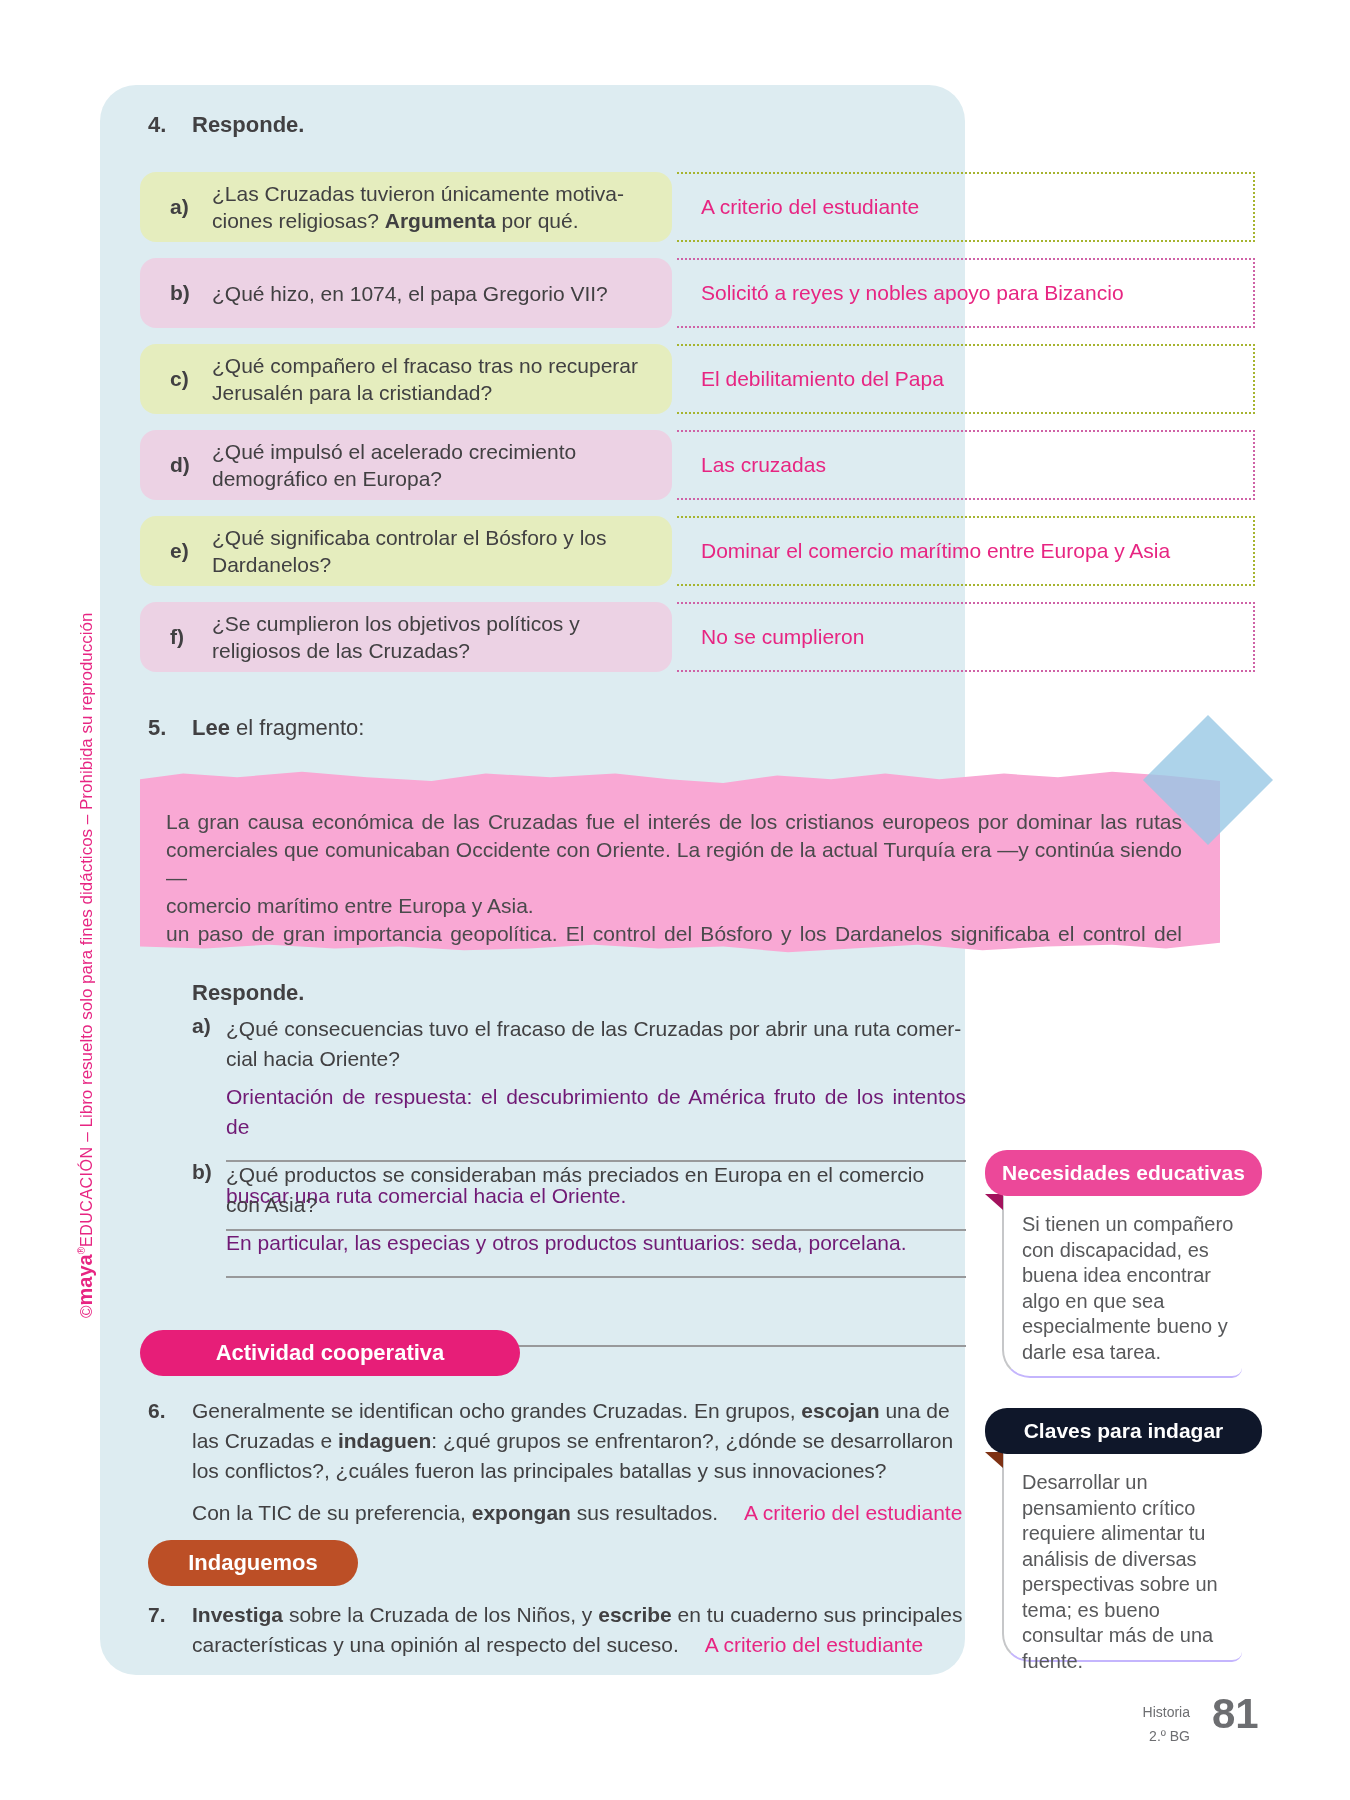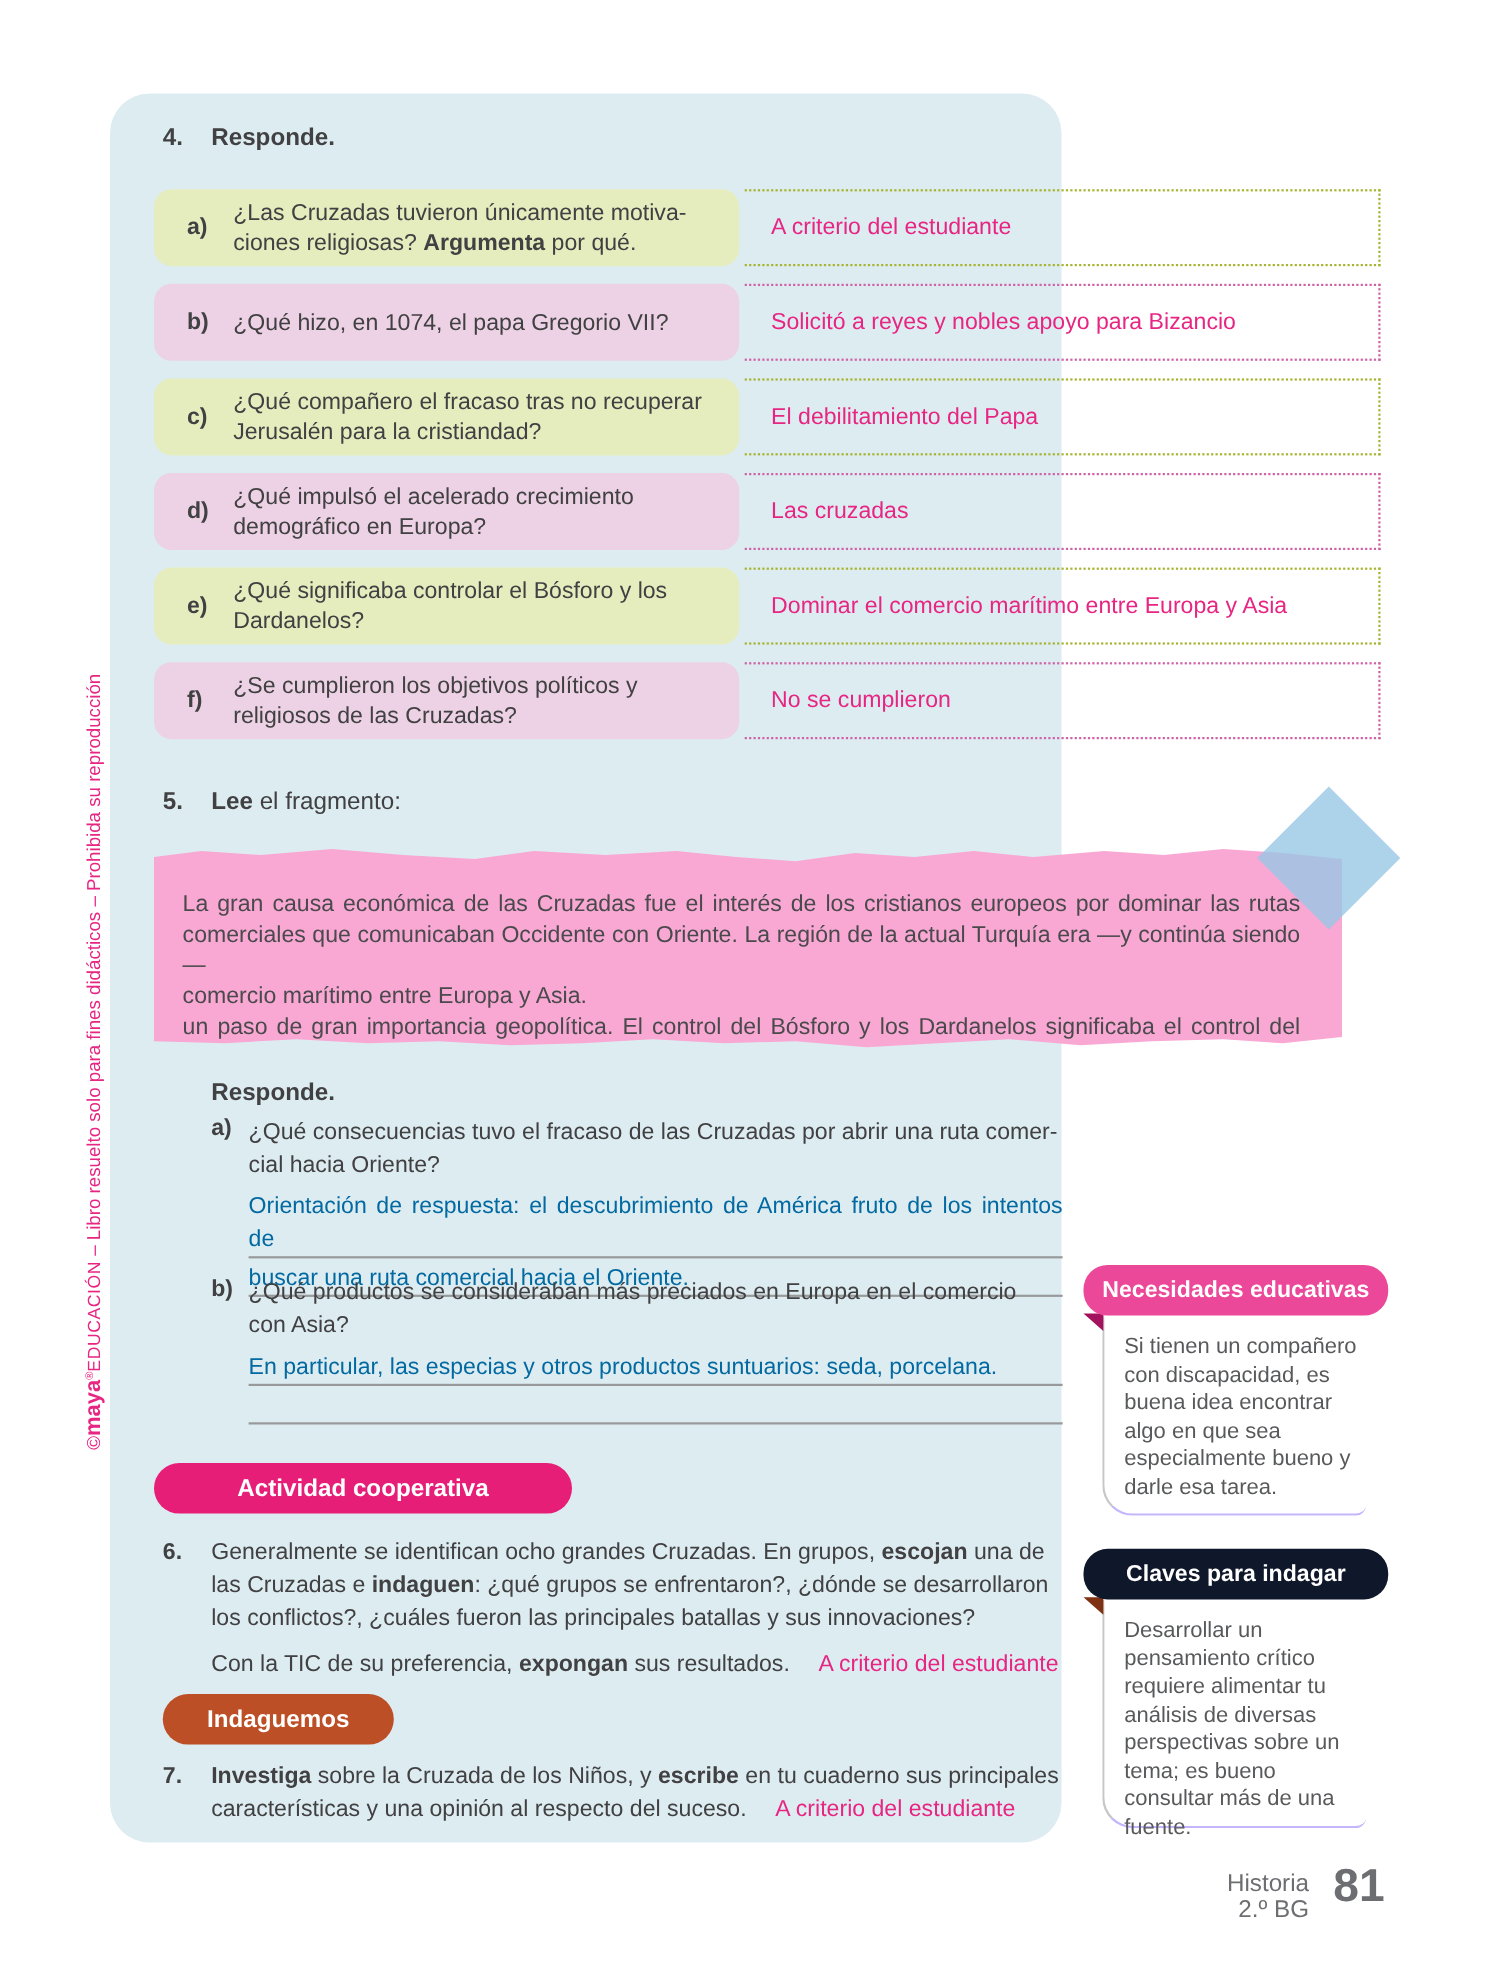--- a/index.html
+++ b/index.html
@@ -35,21 +35,21 @@
         box-sizing:border-box;padding:40px 38px 0 26px;color:#4a4a4c;
         clip-path:polygon(0% 6%,4% 3%,9% 5%,15% 2%,21% 5%,27% 7%,32% 3%,38% 5%,44% 3%,49% 6%,54% 8%,59% 4%,64% 6%,69% 3%,74% 6%,80% 3%,85% 5%,90% 2%,95% 4%,100% 7%,100% 94%,95% 97%,90% 95%,84% 96%,78% 98%,72% 95%,66% 97%,60% 99%,54% 96%,48% 97%,42% 95%,36% 97%,30% 98%,24% 96%,18% 97%,12% 95%,6% 97%,0% 96%);}
   .frag-line{font-size:21px;line-height:28px;text-align:justify;text-align-last:justify;}
   .frag-line.last{text-align-last:left;}
   .tape{position:absolute;left:1162px;top:734px;width:92px;height:92px;
         background:rgba(150,198,228,0.78);transform:rotate(45deg);}
   .sub-item{position:absolute;display:flex;}
   .sub-letter{width:34px;flex:none;font-weight:bold;font-size:21px;}
   .sub-q{width:748px;font-size:21px;line-height:30px;}
   .ans-lines{position:absolute;width:740px;}
-  .ans-line{font-size:21px;color:#0369a1;line-height:30px;padding-bottom:0;margin-bottom:3px;
+  .ans-line{font-size:21px;color:#701a75;line-height:30px;padding-bottom:18px;margin-bottom:19px;
             border-bottom:2px solid #98999b;min-height:30px;}
   .ans-line.stretch{text-align:justify;text-align-last:justify;}
   
   .badge{position:absolute;height:46px;border-radius:23px;color:#fff;font-weight:bold;
          font-size:22px;text-align:center;line-height:46px;}
   .badge.pinkbg{background:#e71e78;}
   .badge.orangebg{background:#bc4f26;}
   .para{position:absolute;font-size:21px;line-height:30px;color:#414042;}
   .note{color:#e72582;margin-left:26px;}
   
@@ -59,21 +59,21 @@
   .side-head.orangebg{background:#0f172a;}
   .side-tail{position:absolute;width:0;height:0;border-top:16px solid #a3125d;
              border-left:18px solid transparent;z-index:1;}
   .side-tail.orange{border-top-color:#7e3113;}
   .side-body{position:absolute;width:240px;box-sizing:border-box;background:#ffffff;
              border-left:2px solid #c6c7c9;border-bottom:2px solid #c4b5fd;
              border-radius:0 0 10px 28px;padding:16px 6px 14px 18px;
              font-size:20px;line-height:25.5px;color:#58595b;}
   
   .footer-course{position:absolute;left:1040px;top:1700px;width:150px;text-align:right;
-                 font-size:22px;line-height:24px;color:#6d6e71;}
+                 font-size:14px;line-height:24px;color:#6d6e71;}
   .page-num{position:absolute;left:1212px;top:1690px;font-size:42px;font-weight:bold;color:#6d6e71;}
 </style>
 </head>
 <body>
 
 <div class="page">
 
   <div class="panel"></div>
 
   <div class="watermark">

